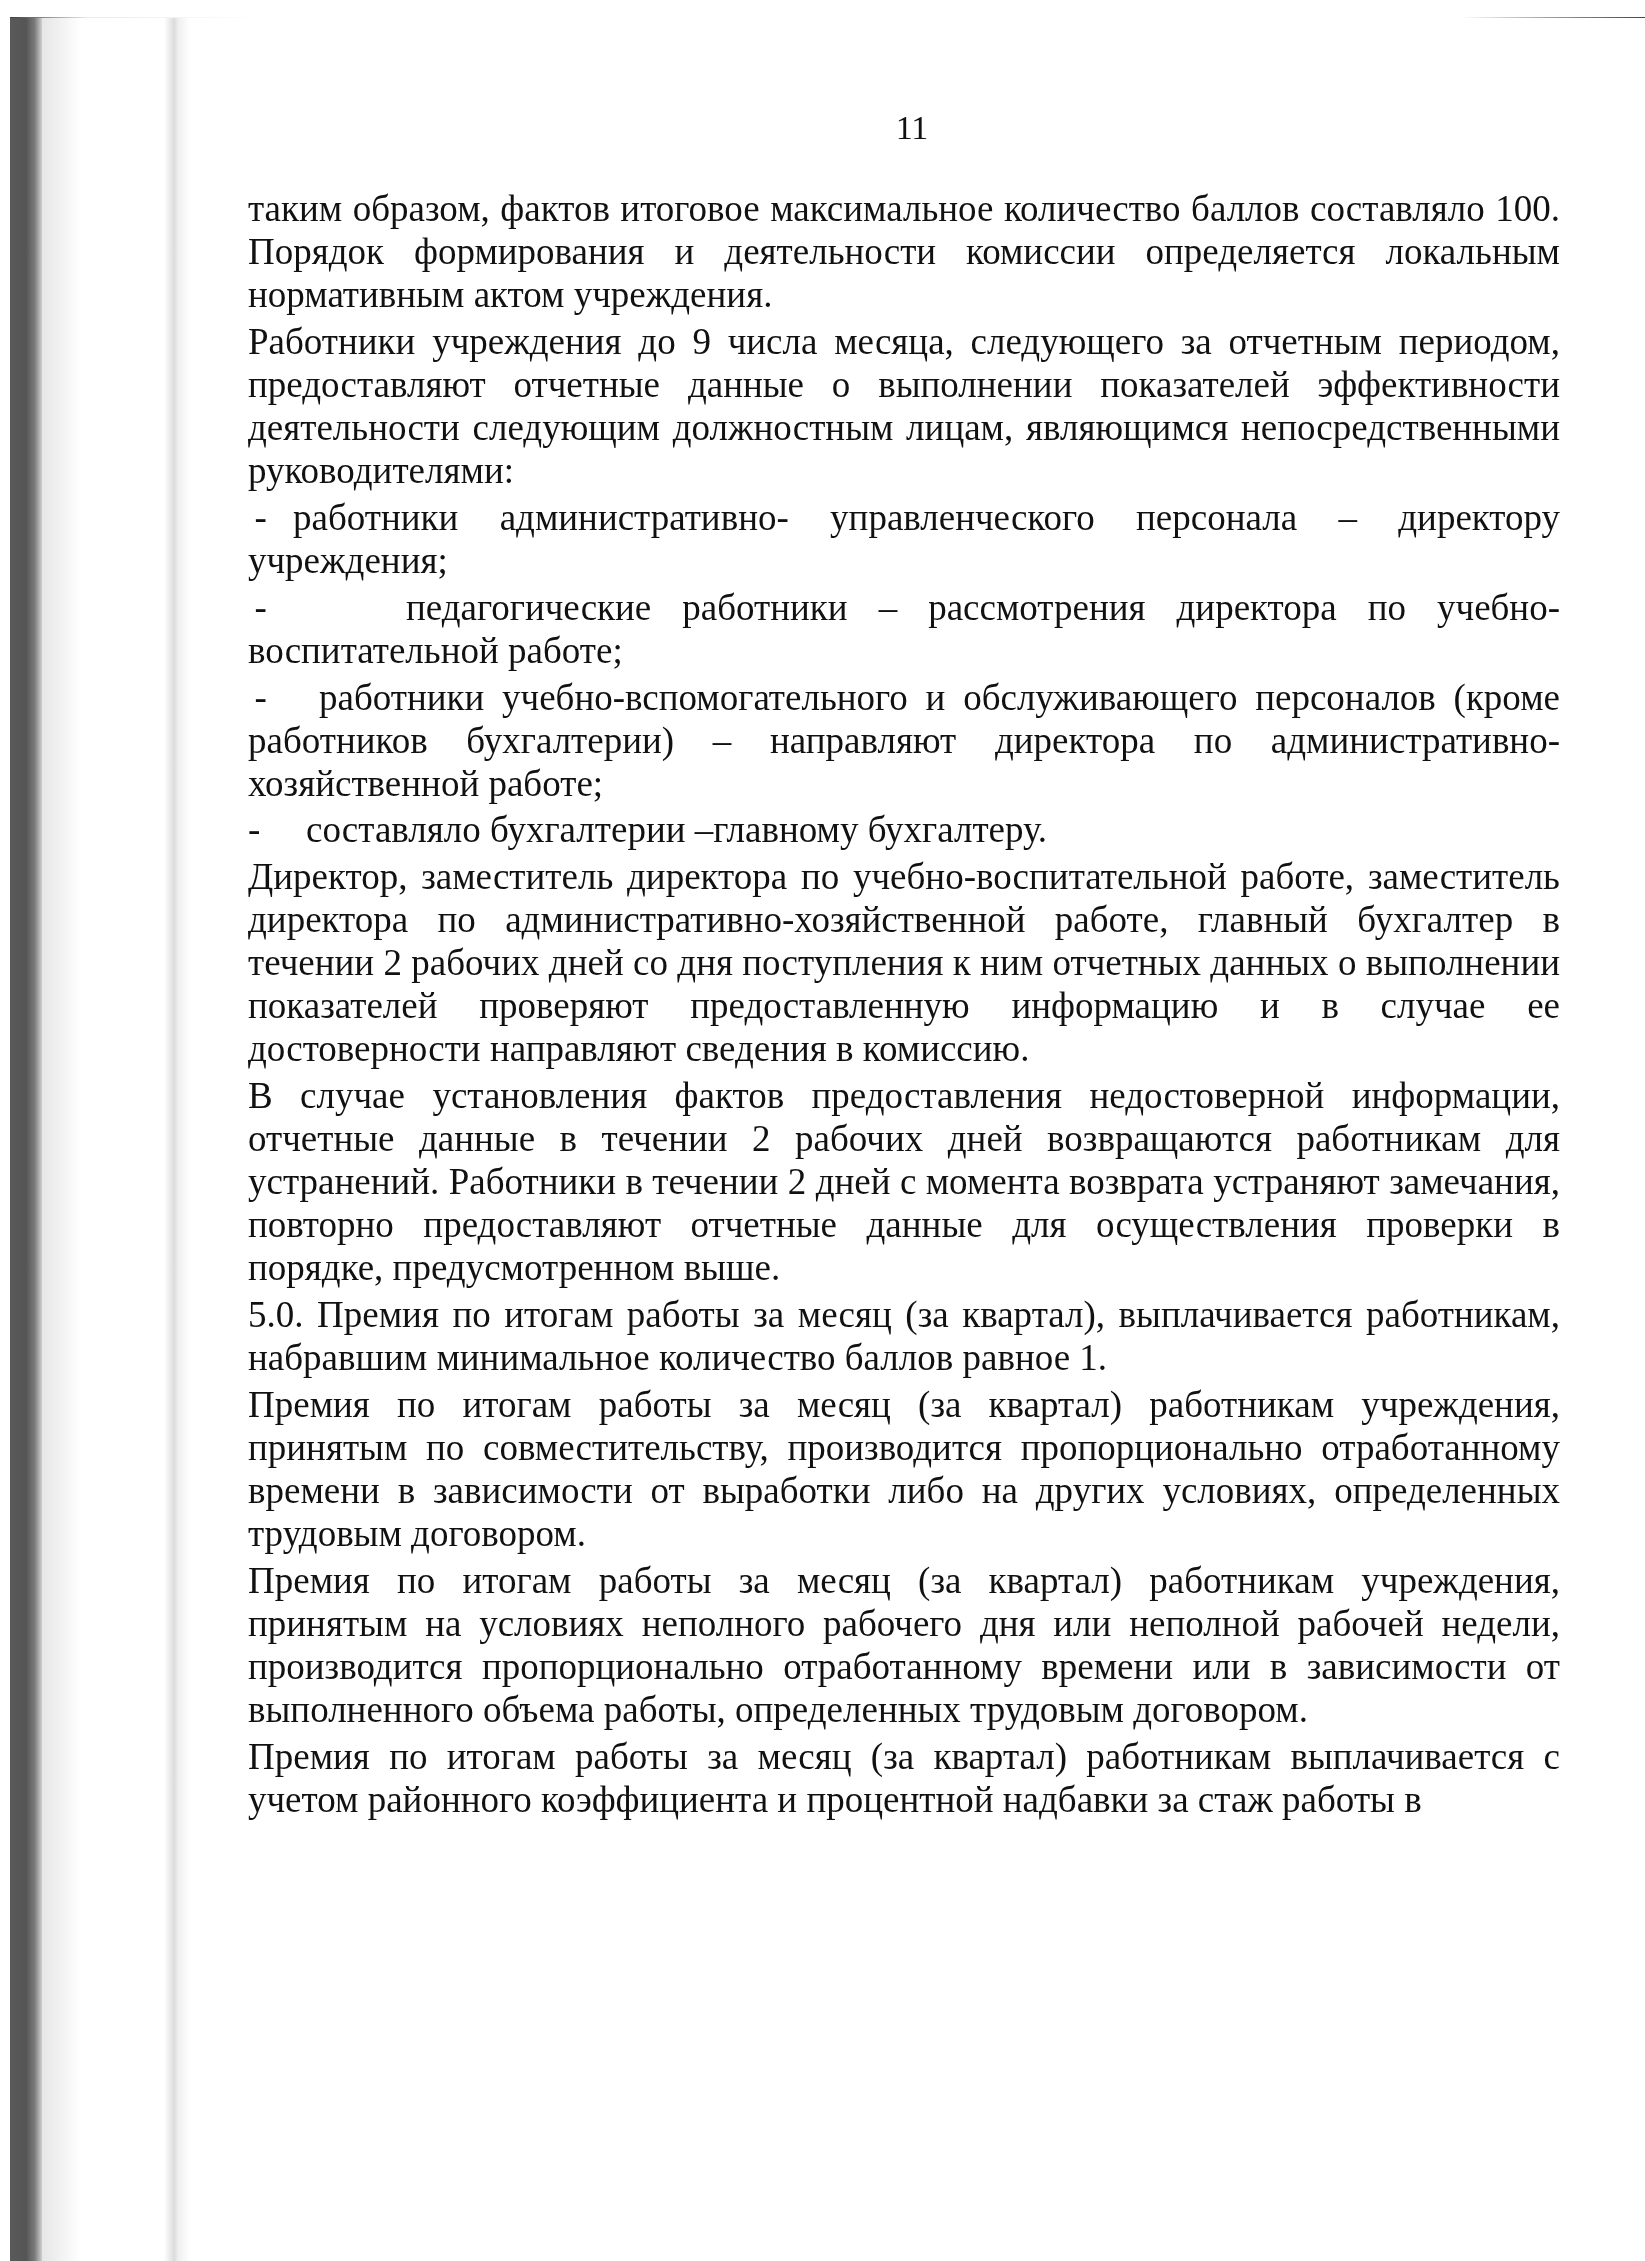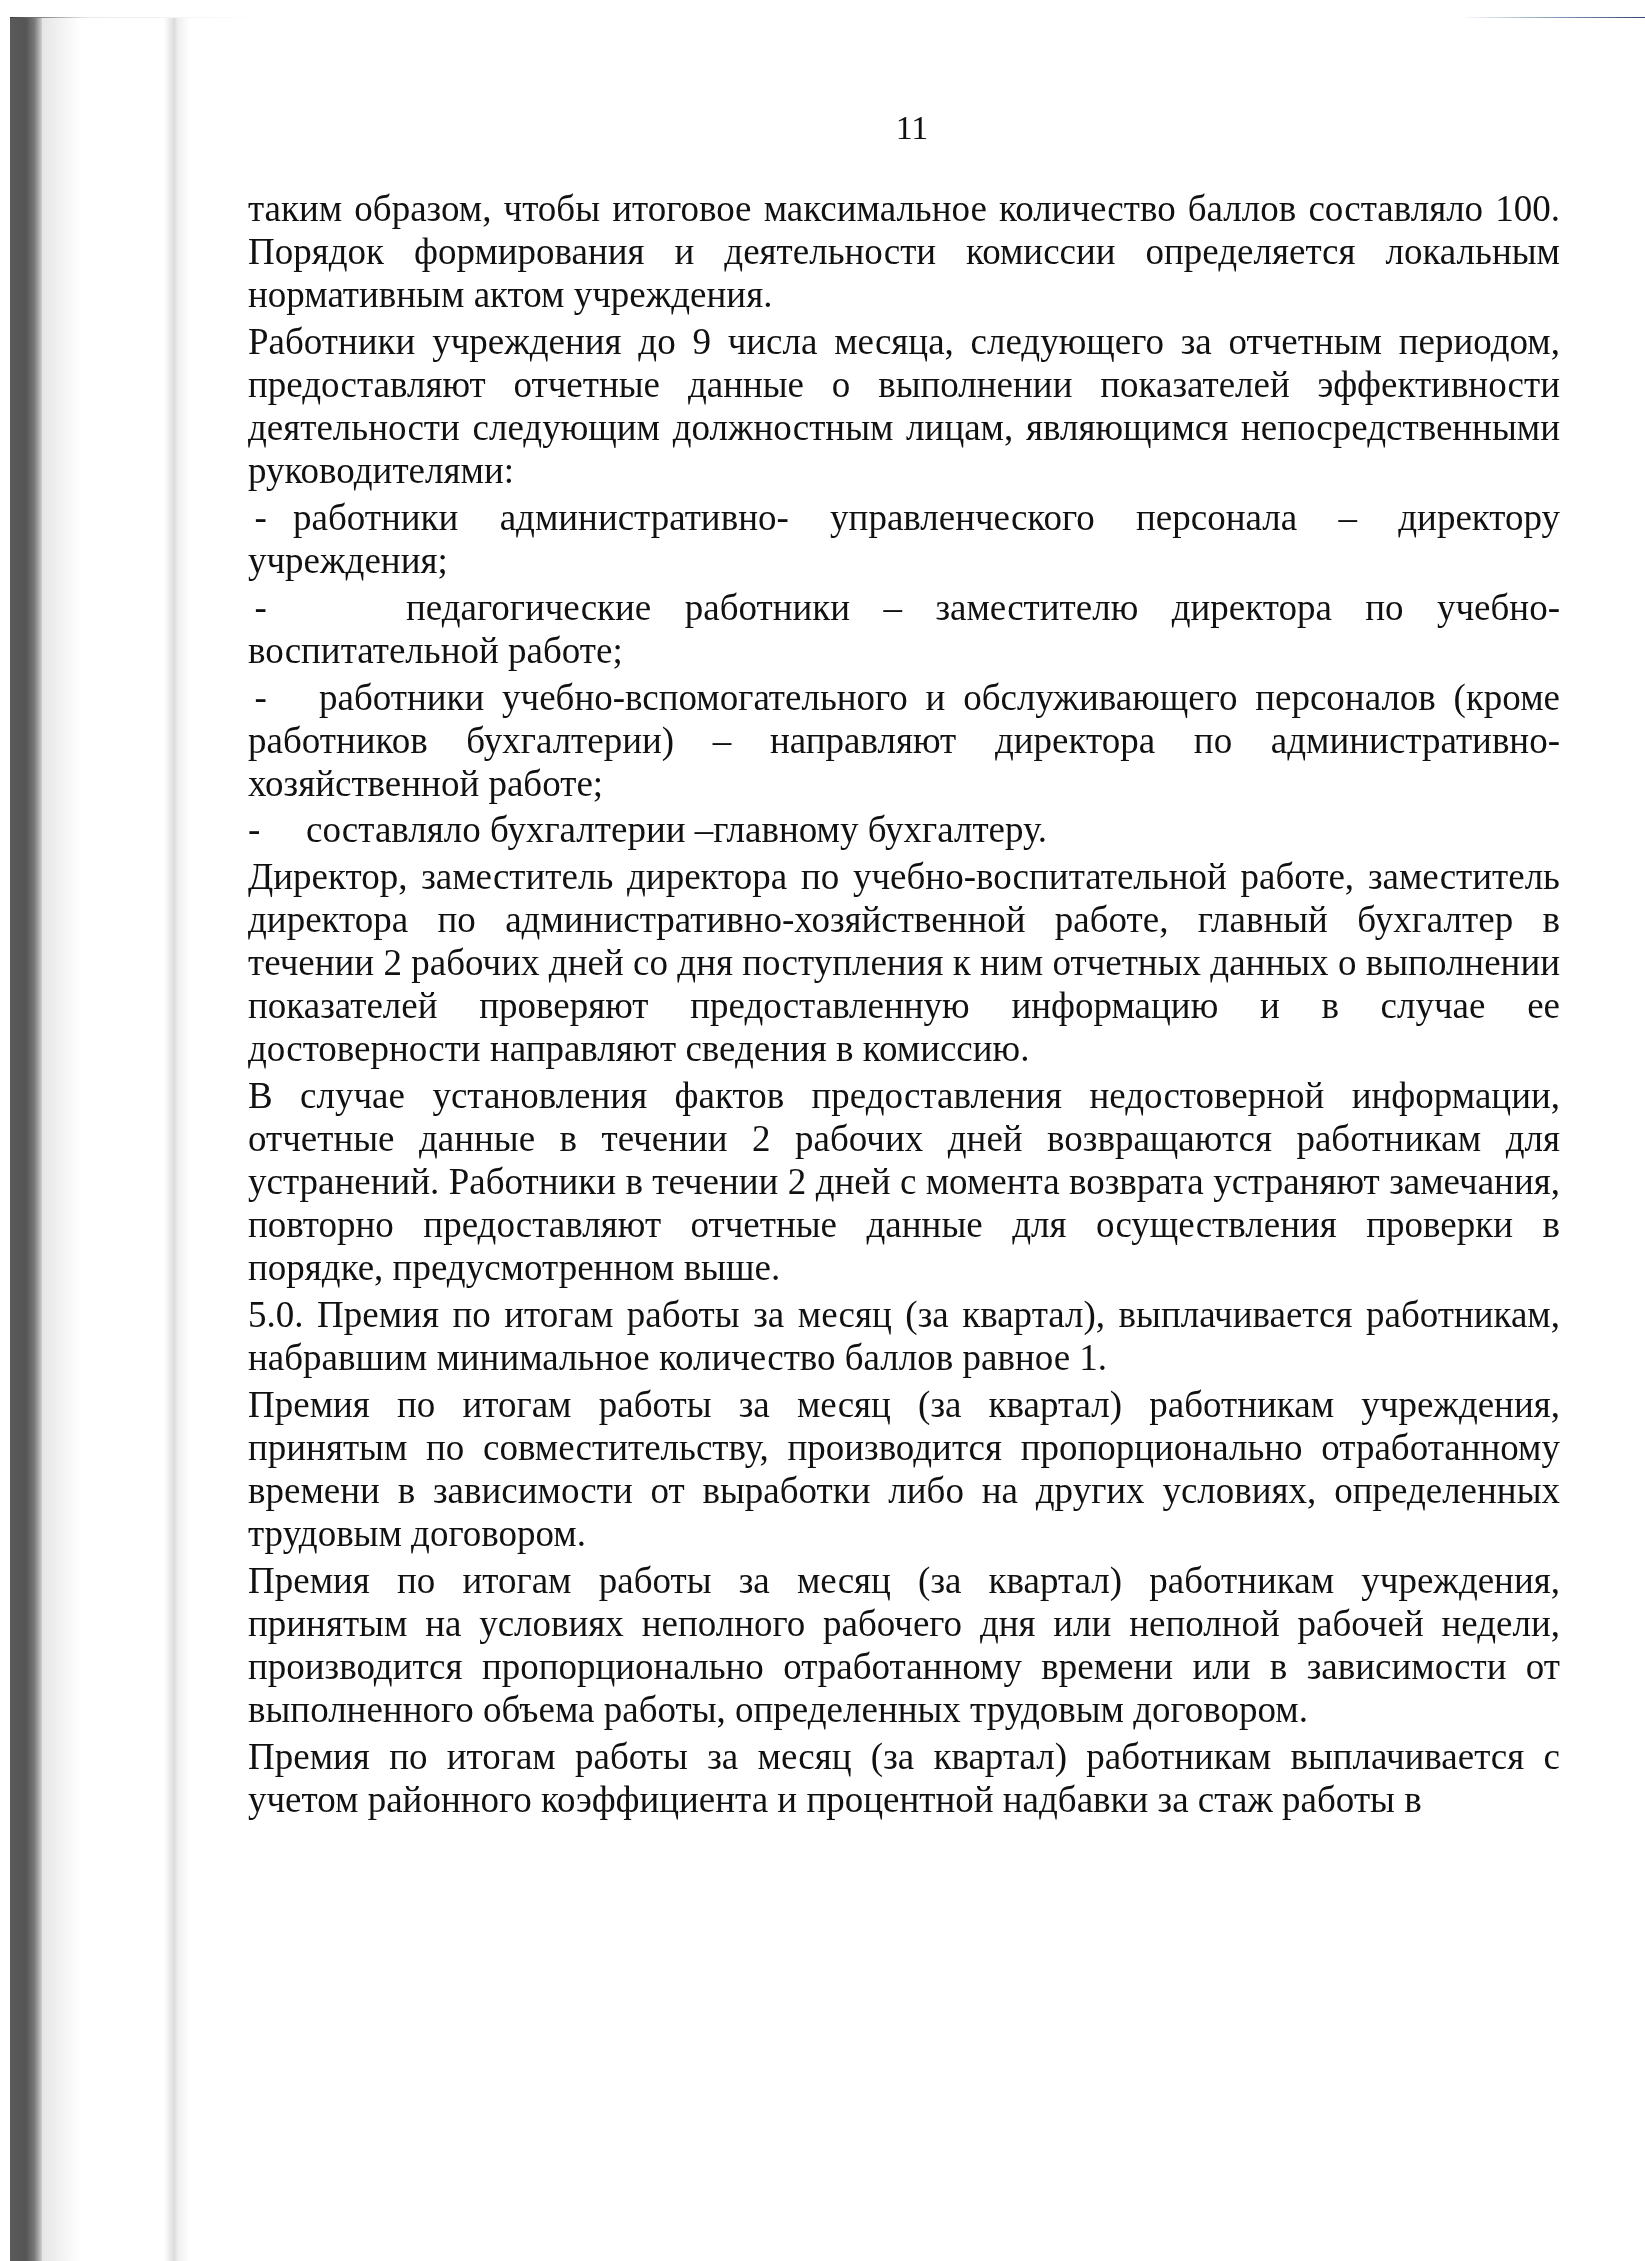--- a/index.html
+++ b/index.html
@@ -86,28 +86,28 @@
 <body>
 
 <div class="scan-edge-top"></div>
 <div class="binding-strip"></div>
 <div class="binding-fade"></div>
 <div class="fold-shadow"></div>
 
 <div class="page-number">11</div>
 
 <div class="text-column">
-  <p class="para">таким образом, чтобы итоговое максимальное количество баллов составляло 100. Порядок формирования и деятельности комиссии определяется локальным нормативным актом учреждения.</p>
+  <p class="para">таким образом, фактов итоговое максимальное количество баллов составляло 100. Порядок формирования и деятельности комиссии определяется локальным нормативным актом учреждения.</p>
   <p class="para">Работники учреждения до 9 числа месяца, следующего за отчетным периодом, предоставляют отчетные данные о выполнении показателей эффективности деятельности следующим должностным лицам, являющимся непосредственными руководителями:</p>
 
   <p class="bullet bullet-1">
     <span class="dash">-</span><span>работники административно- управленческого персонала – директору учреждения;</span>
   </p>
   <p class="bullet bullet-2">
-    <span class="dash">-</span><span>педагогические работники – заместителю директора по учебно-воспитательной работе;</span>
+    <span class="dash">-</span><span>педагогические работники – рассмотрения директора по учебно-воспитательной работе;</span>
   </p>
   <p class="bullet bullet-3">
     <span class="dash">-</span><span>работники учебно-вспомогательного и обслуживающего персоналов (кроме работников бухгалтерии) – направляют директора по административно-хозяйственной работе;</span>
   </p>
   <p class="bullet bullet-4">
     <span class="dash">-</span><span>составляло бухгалтерии –главному бухгалтеру.</span>
   </p>
 
   <p class="para">Директор, заместитель директора по учебно-воспитательной работе, заместитель директора по административно-хозяйственной работе, главный бухгалтер в течении 2 рабочих дней со дня поступления к ним отчетных данных о выполнении показателей проверяют предоставленную информацию и в случае ее достоверности направляют сведения в комиссию.</p>
   <p class="para">В случае установления фактов предоставления недостоверной информации, отчетные данные в течении 2 рабочих дней возвращаются работникам для устранений. Работники в течении 2 дней с момента возврата устраняют замечания, повторно предоставляют отчетные данные для осуществления проверки в порядке, предусмотренном выше.</p>

